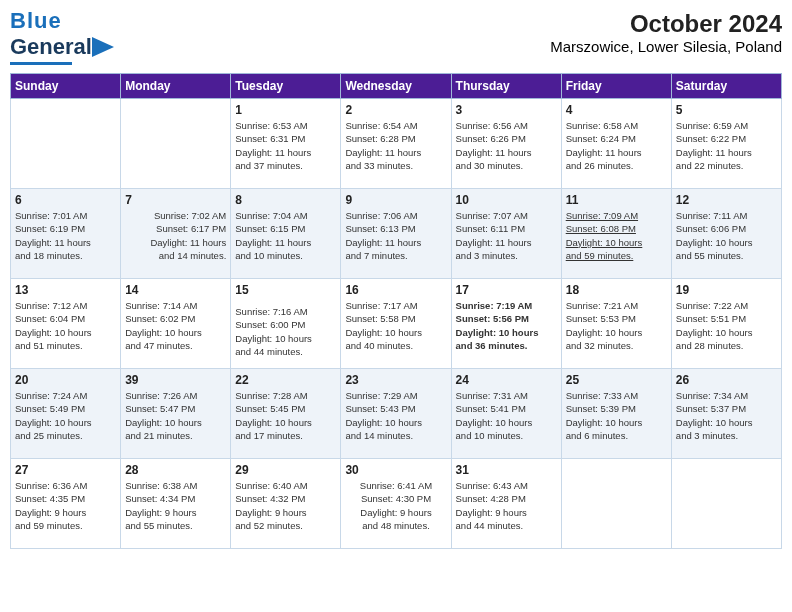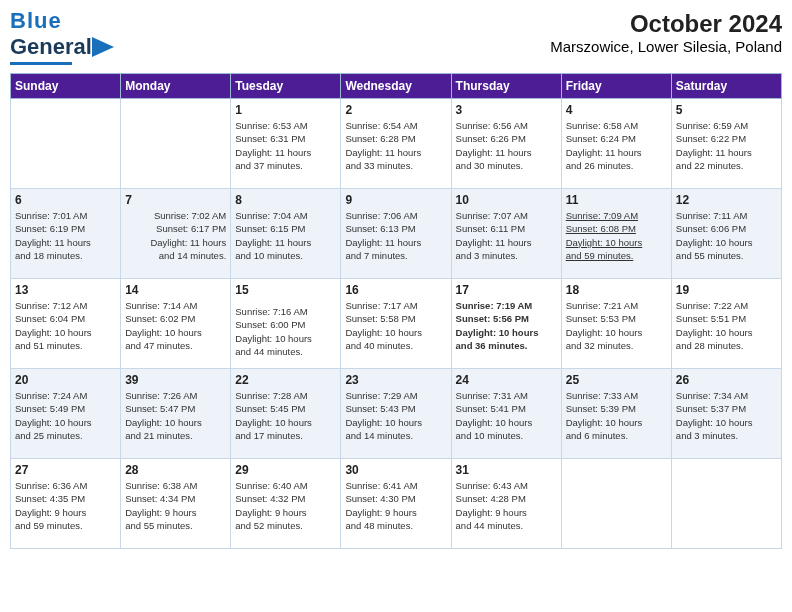--- a/index.html
+++ b/index.html
@@ -320,21 +320,21 @@
         </td>
         <td>
           <span class="day-num">29</span>
           <div class="day-info" style="white-space: pre-wrap;">Sunrise: 6:40 AM
 Sunset: 4:32 PM
 Daylight: 9 hours
 and 52 minutes.</div>
         </td>
         <td>
           <span class="day-num">30</span>
-          <div class="day-info" style="white-space: pre-wrap;">Sunrise: 6:41 AM
+          <div class="day-info" style="white-space: pre-wrap; text-align: center;">Sunrise: 6:41 AM
 Sunset: 4:30 PM
 Daylight: 9 hours
 and 48 minutes.</div>
         </td>
         <td>
           <span class="day-num">31</span>
           <div class="day-info" style="white-space: pre-wrap;">Sunrise: 6:43 AM
 Sunset: 4:28 PM
 Daylight: 9 hours
 and 44 minutes.</div>

